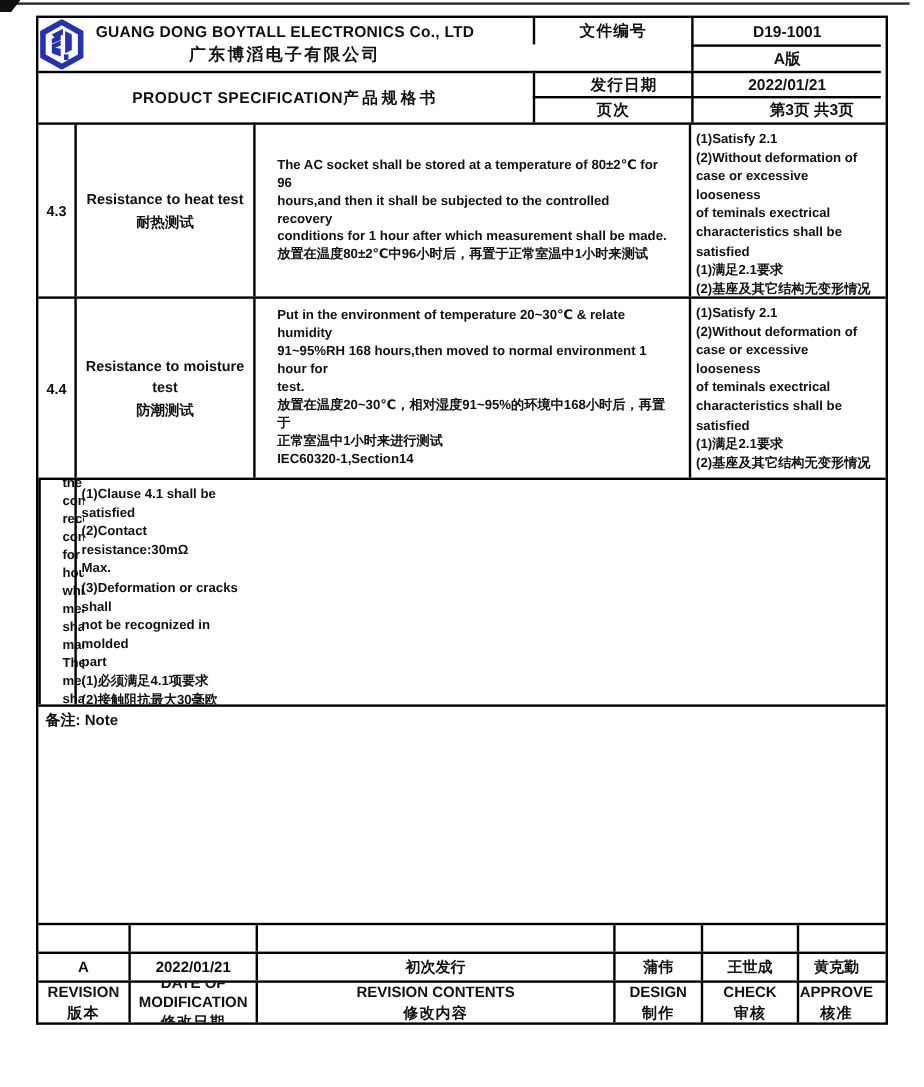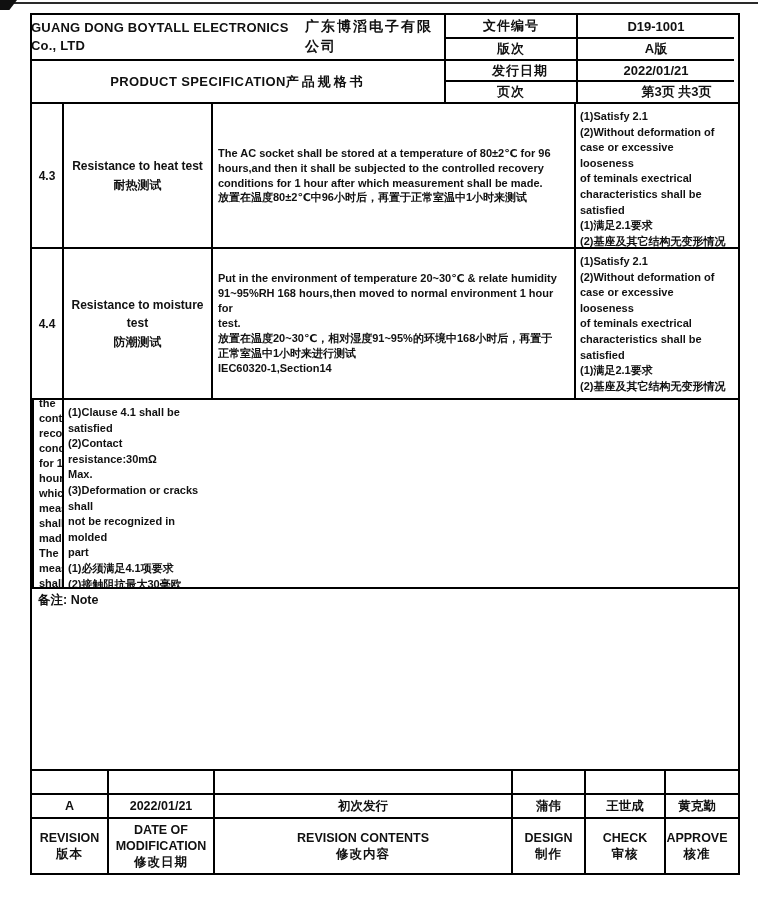--- a/index.html
+++ b/index.html
@@ -19,52 +19,52 @@
   .sec{box-sizing:border-box;}
   .sec + .sec{border-top:2px solid #000;}
 
   
   .header-grid{display:grid;grid-template-columns:412px 132px 158px;grid-template-rows:22px 22px 21px 22px;}
   .hcell{box-sizing:border-box;display:flex;align-items:center;justify-content:center;overflow:hidden;}
   .bl{border-left:2px solid #000;}
   .bt{border-top:2px solid #000;}
   .company-cell{grid-column:1;grid-row:1/3;flex-direction:row;gap:10px;}
   .product-cell{grid-column:1;grid-row:3/5;justify-content:center;}
-  .company-names{display:flex;flex-direction:row;align-items:center;line-height:1.4;}
+  .company-names{display:flex;flex-direction:column;align-items:center;line-height:1.4;}
   .company-en{font-size:13px;letter-spacing:0.2px;}
   .company-cn{font-size:14px;letter-spacing:2px;}
   .product-en{font-size:13px;letter-spacing:0.4px;}
   .product-cn{font-size:13px;letter-spacing:3px;}
   .hlabel{font-size:13px;letter-spacing:1px;}
   .hvalue{font-size:13px;}
   .logo{width:37px;height:42px;flex:0 0 auto;margin-left:-48px;}
 
   
   .trow{display:grid;grid-template-columns:30px 149px 363px 158px;}
   .tcell{box-sizing:border-box;overflow:hidden;}
   .c-no{display:flex;align-items:center;justify-content:center;font-size:12px;}
   .c-item{border-left:2px solid #000;display:flex;flex-direction:column;align-items:center;justify-content:center;
     text-align:center;font-size:12px;line-height:1.55;}
-  .c-desc{border-left:2px solid #000;display:flex;align-items:center;padding:4px 5px;
+  .c-desc{border-left:2px solid #000;display:flex;align-items:center;padding:4px 18px;
     font-size:11px;line-height:1.36;white-space:pre-wrap;}
   .c-crit{border-left:2px solid #000;padding:5px 3px 0 4px;font-size:11px;line-height:1.42;white-space:pre-wrap;}
   .row-43{height:145px;}
   .row-44{height:151px;}
   .row-45{height:189px;}
 
   
   .note-sec{height:182px;padding:3px 6px;font-size:12.5px;}
 
   
   .fgrid{display:grid;grid-template-columns:75px 106px 298px 73px 80px 64px;}
   .fcell{box-sizing:border-box;display:flex;flex-direction:column;align-items:center;justify-content:center;
     text-align:center;overflow:hidden;font-size:12.5px;line-height:1.3;white-space:pre-wrap;}
   .row-empty{height:24px;}
   .row-a{height:24px;}
-  .row-labels{height:56px;}
+  .row-labels{height:35px;}
   .flabel-en{font-size:12.5px;}
   .flabel-cn{font-size:12.5px;letter-spacing:1px;}
 </style>
 </head>
 <body>
 
 <div class="artifact-topline"></div>
 <div class="artifact-corner"></div>
 
 <div class="doc">
@@ -84,21 +84,20 @@
         <div class="company-cn">广东博滔电子有限公司</div>
       </div>
     </div>
     <div class="hcell product-cell bt">
       <div class="product-en">PRODUCT SPECIFICATION</div>
       <div class="product-cn">产品规格书</div>
     </div>
 
     <div class="hcell bl hlabel" style="grid-column:2;grid-row:1;">文件编号</div>
     <div class="hcell bl hvalue" style="grid-column:3;grid-row:1;">D19-1001</div>
-    <div class="hcell bl bt hlabel" style="grid-column:2;grid-row:2;">版次</div>
     <div class="hcell bl bt hvalue" style="grid-column:3;grid-row:2;">A版</div>
     <div class="hcell bl bt hlabel" style="grid-column:2;grid-row:3;padding-left:18px;">发行日期</div>
     <div class="hcell bl bt hvalue" style="grid-column:3;grid-row:3;">2022/01/21</div>
     <div class="hcell bl bt hlabel" style="grid-column:2;grid-row:4;">页次</div>
     <div class="hcell bl bt hvalue" style="grid-column:3;grid-row:4;padding-left:41px;">第3页  共3页</div>
   </div>
 
   <div class="sec trow row-43">
     <div class="tcell c-no">4.3</div>
     <div class="tcell c-item">

